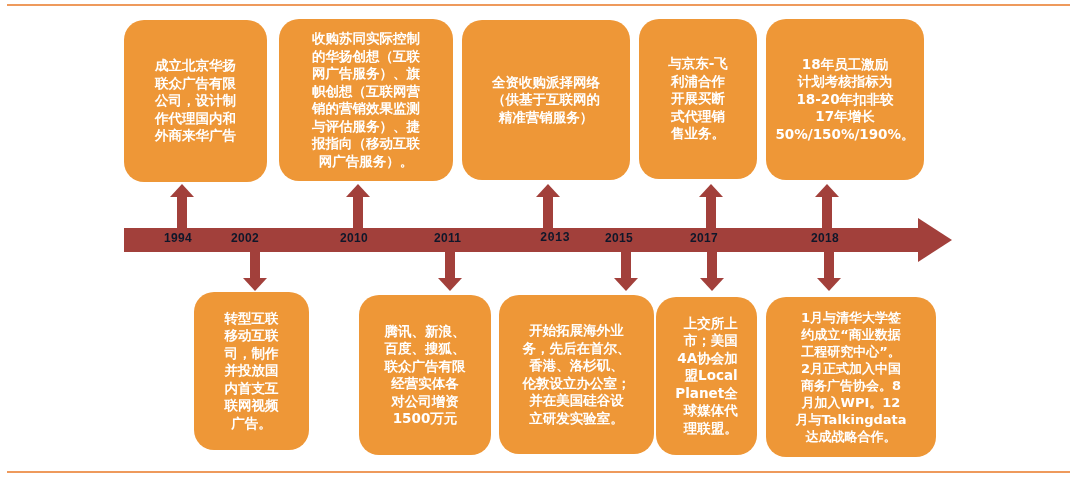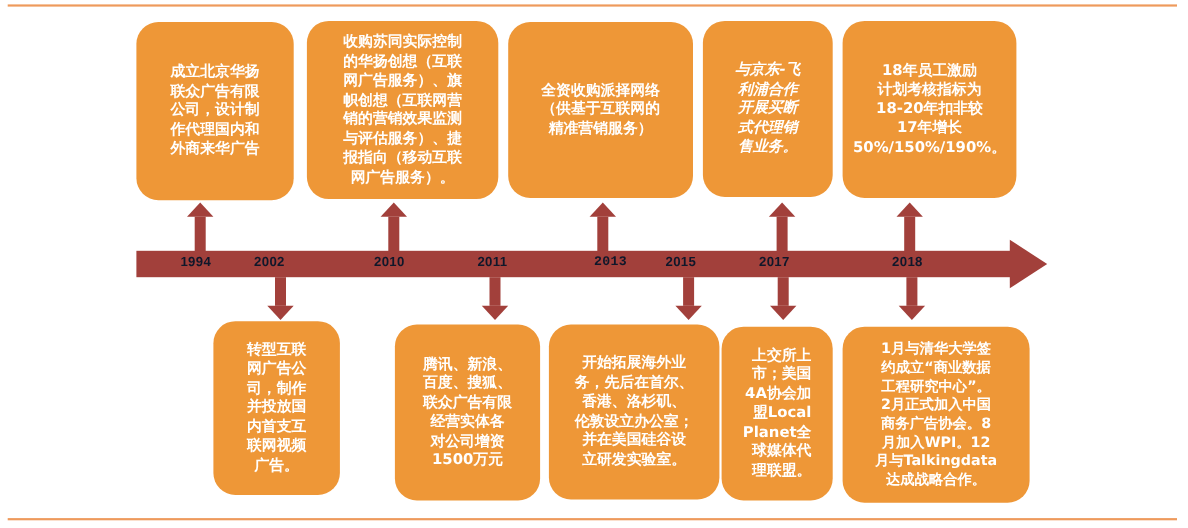--- a/index.html
+++ b/index.html
@@ -31,21 +31,21 @@
 的华扬创想（互联
 网广告服务）、旗
 帜创想（互联网营
 销的营销效果监测
 与评估服务）、捷
 报指向（移动互联
 网广告服务）。</div>
 <div class="box" style="left:462px;top:20px;width:168px;height:160px;">全资收购派择网络
 （供基于互联网的
 精准营销服务）</div>
-<div class="box" style="left:639px;top:19px;width:118px;height:160px;font-style:italic;">与京东-飞
+<div class="box" style="left:639px;top:19px;width:118px;height:160px;">与京东-飞
 利浦合作
 开展买断
 式代理销
 售业务。</div>
 <div class="box" style="left:766px;top:19px;width:158px;height:161px;">18年员工激励
 计划考核指标为
 18-20年扣非较
 17年增长
 50%/150%/190%。</div>
 
@@ -97,21 +97,21 @@
 <div class="dn" style="left:700px;top:252px;">
     <div class="stem" style="height:26px;"></div>
     <div class="tri"></div>
   </div>
 <div class="dn" style="left:817px;top:252px;">
     <div class="stem" style="height:26px;"></div>
     <div class="tri"></div>
   </div>
 
 <div class="box" style="left:194px;top:292px;width:115px;height:158px;">转型互联
-网广告公
+移动互联
 司，制作
 并投放国
 内首支互
 联网视频
 广告。</div>
 <div class="box" style="left:359px;top:295px;width:132px;height:160px;">腾讯、新浪、
 百度、搜狐、
 联众广告有限
 经营实体各
 对公司增资

